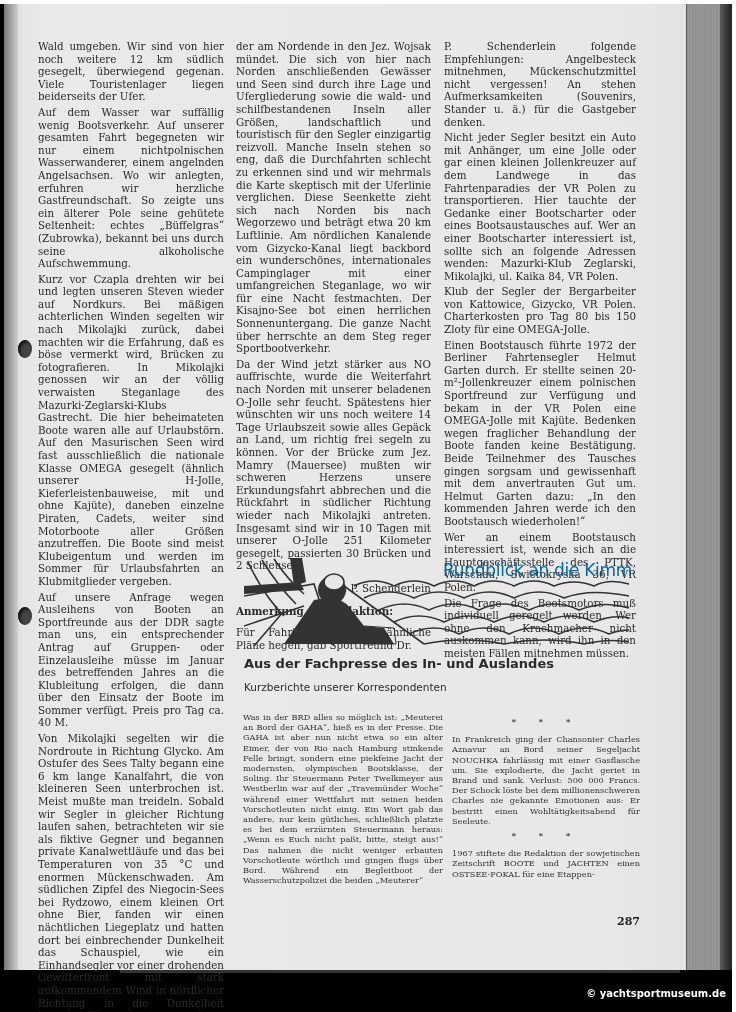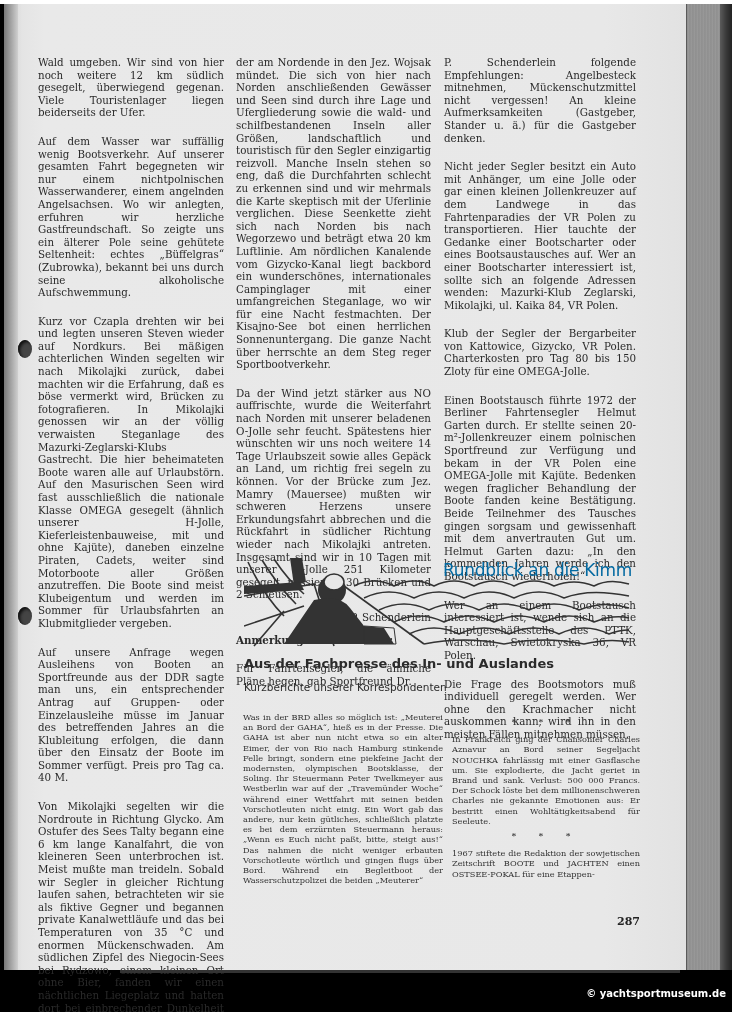--- a/index.html
+++ b/index.html
@@ -11,21 +11,21 @@
   .page-edge { position:absolute; left:686px; top:4px; width:34px; height:966px;
           background:repeating-linear-gradient(90deg,#9a9a9a 0px,#8a8a8a 1px,#a5a5a5 2px,#7c7c7c 3px);
           border-left:1px solid #5a5a5a; }
   .page-edge2 { position:absolute; left:720px; top:4px; width:12px; height:966px;
           background:linear-gradient(90deg,#5b5b5b,#3a3a3a,#222); }
   .frame-right { position:absolute; left:732px; top:0; width:4px; height:1012px; background:#fff; }
   .spine-shadow { position:absolute; left:4px; top:4px; width:14px; height:966px;
           background:linear-gradient(90deg,#777,#cfcfcf); }
   .col { position:absolute; font-size:10.3px; line-height:12.6px; color:#2a2a2a;
          text-align:justify; hyphens:none; }
-  .col p { margin:16px 0 3px 0; }
+  .col p { margin:0 0 3px 0; }
   .col1 { left:38px; top:40px; width:186px; }
   .col2 { left:236px; top:40px; width:195px; }
   .col3 { left:444px; top:40px; width:192px; }
   .sig { text-align:right; margin-top:10px !important; }
   .note-head { font-weight:bold; margin-top:10px !important; margin-bottom:9px !important; }
   .hole { position:absolute; width:14px; height:18px; border-radius:50%; background:#444;
           box-shadow:inset 2px 2px 3px #111; }
   .banner { position:absolute; left:244px; top:556px; width:392px; height:92px; }
   .banner-title { position:absolute; right:4px; top:4px; font-family:"DejaVu Sans", sans-serif;
           font-size:17px; font-weight:normal; color:#0369a1; letter-spacing:-0.3px; }
@@ -67,21 +67,21 @@
 
 <div class="col col2">
   <p>der am Nordende in den Jez. Wojsak mündet. Die sich von hier nach Norden anschließenden Gewässer und Seen sind durch ihre Lage und Ufergliederung sowie die wald- und schilfbestandenen Inseln aller Größen, landschaftlich und touristisch für den Segler einzigartig reizvoll. Manche Inseln stehen so eng, daß die Durchfahrten schlecht zu erkennen sind und wir mehrmals die Karte skeptisch mit der Uferlinie verglichen. Diese Seenkette zieht sich nach Norden bis nach Wegorzewo und beträgt etwa 20 km Luftlinie. Am nördlichen Kanalende vom Gizycko-Kanal liegt backbord ein wunderschönes, internationales Campinglager mit einer umfangreichen Steganlage, wo wir für eine Nacht festmachten. Der Kisajno-See bot einen herrlichen Sonnenuntergang. Die ganze Nacht über herrschte an dem Steg reger Sportbootverkehr.</p>
   <p>Da der Wind jetzt stärker aus NO auffrischte, wurde die Weiterfahrt nach Norden mit unserer beladenen O-Jolle sehr feucht. Spätestens hier wünschten wir uns noch weitere 14 Tage Urlaubszeit sowie alles Gepäck an Land, um richtig frei segeln zu können. Vor der Brücke zum Jez. Mamry (Mauersee) mußten wir schweren Herzens unsere Erkundungsfahrt abbrechen und die Rückfahrt in südlicher Richtung wieder nach Mikolajki antreten. Insgesamt sind wir in 10 Tagen mit unserer O-Jolle 251 Kilometer gesegelt, passierten 30 Brücken und 2 Schleusen.</p>
   <p class="sig">Dr. P. Schenderlein</p>
   <p class="note-head">Anmerkung der Redaktion:</p>
   <p>Für Fahrtensegler, die ähnliche Pläne hegen, gab Sportfreund Dr.</p>
 </div>
 
 <div class="col col3">
-  <p>P. Schenderlein folgende Empfehlungen: Angelbesteck mitnehmen, Mückenschutzmittel nicht vergessen! An kleine Aufmerksamkeiten (Gastgeber, Stander u. ä.) für die Gastgeber denken.</p>
+  <p>P. Schenderlein folgende Empfehlungen: Angelbesteck mitnehmen, Mückenschutzmittel nicht vergessen! An stehen Aufmerksamkeiten (Souvenirs, Stander u. ä.) für die Gastgeber denken.</p>
   <p>Nicht jeder Segler besitzt ein Auto mit Anhänger, um eine Jolle oder gar einen kleinen Jollenkreuzer auf dem Landwege in das Fahrtenparadies der VR Polen zu transportieren. Hier tauchte der Gedanke einer Bootscharter oder eines Bootsaustausches auf. Wer an einer Bootscharter interessiert ist, sollte sich an folgende Adressen wenden: Mazurki-Klub Zeglarski, Mikolajki, ul. Kaika 84, VR Polen.</p>
   <p>Klub der Segler der Bergarbeiter von Kattowice, Gizycko, VR Polen. Charterkosten pro Tag 80 bis 150 Zloty für eine OMEGA-Jolle.</p>
   <p>Einen Bootstausch führte 1972 der Berliner Fahrtensegler Helmut Garten durch. Er stellte seinen 20-m²-Jollenkreuzer einem polnischen Sportfreund zur Verfügung und bekam in der VR Polen eine OMEGA-Jolle mit Kajüte. Bedenken wegen fraglicher Behandlung der Boote fanden keine Bestätigung. Beide Teilnehmer des Tausches gingen sorgsam und gewissenhaft mit dem anvertrauten Gut um. Helmut Garten dazu: „In den kommenden Jahren werde ich den Bootstausch wiederholen!“</p>
   <p>Wer an einem Bootstausch interessiert ist, wende sich an die Hauptgeschäftsstelle des PTTK, Warschau, Swietokryska 36, VR Polen.</p>
   <p>Die Frage des Bootsmotors muß individuell geregelt werden. Wer ohne den Krachmacher nicht auskommen kann, wird ihn in den meisten Fällen mitnehmen müssen.</p>
 </div>
 
 <div class="banner">
   <svg width="392" height="92" viewBox="0 0 392 92">
     <g stroke="#333" stroke-width="1.6" fill="none">

